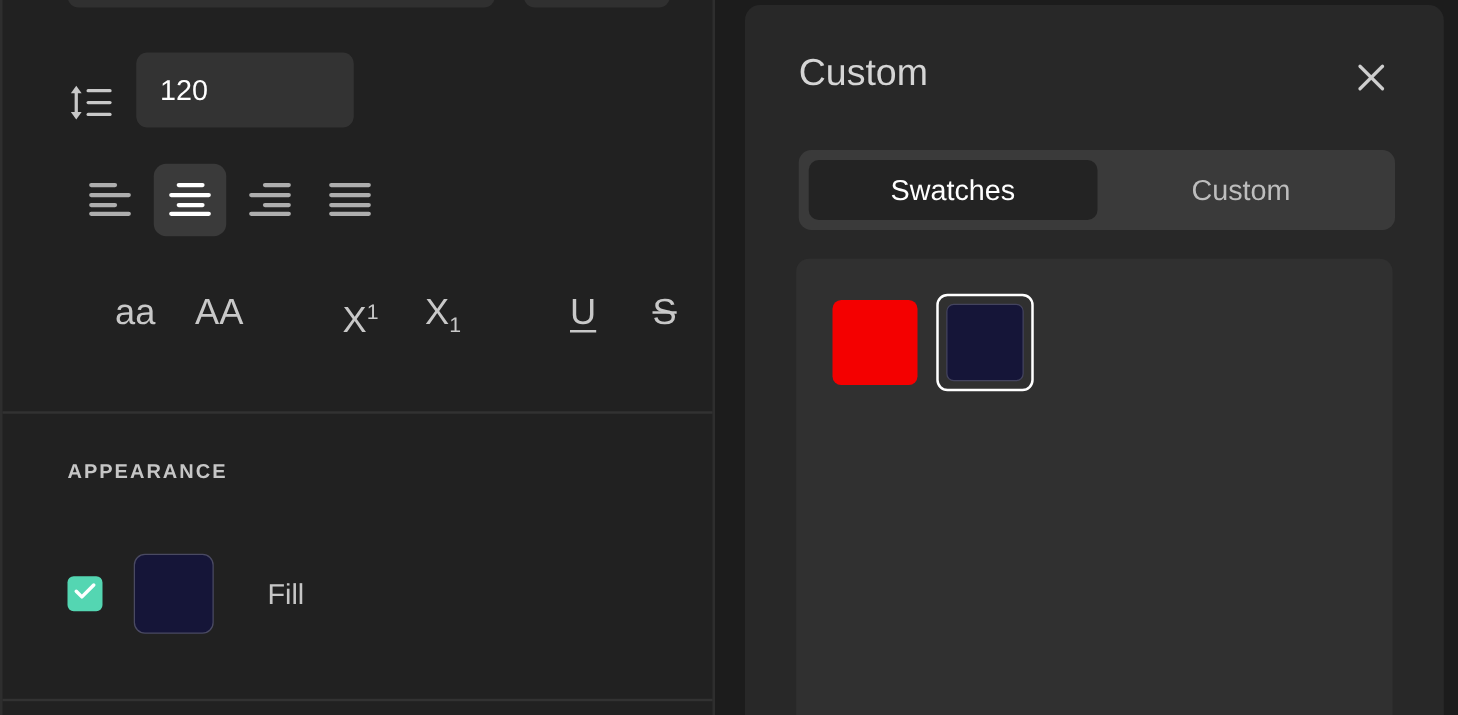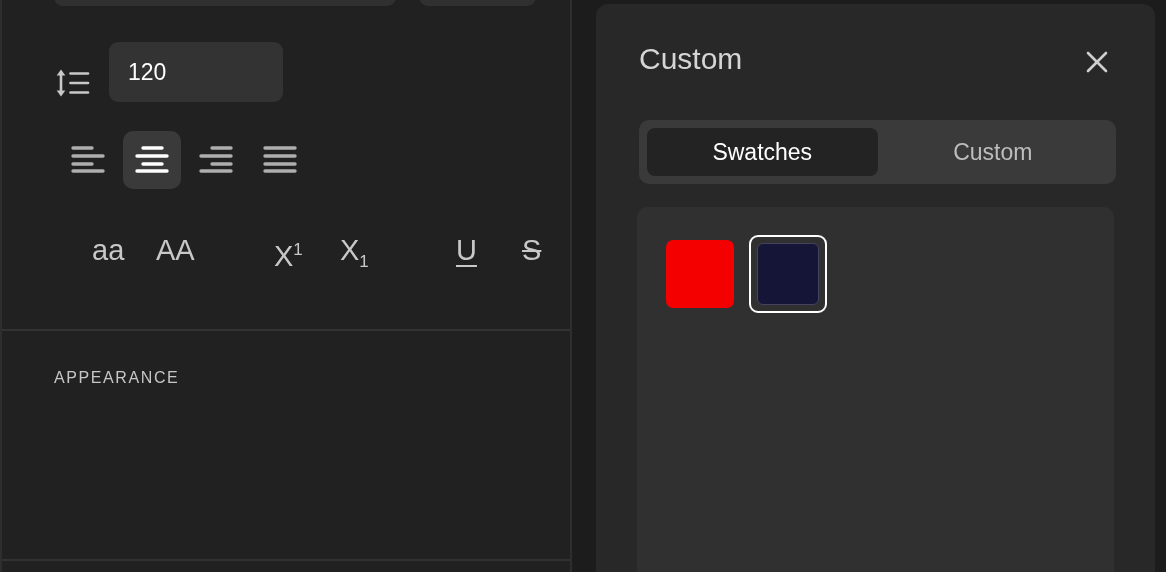--- a/index.html
+++ b/index.html
@@ -131,21 +131,21 @@
     height: 228px;
     border-bottom: 2px solid #323232;
     box-sizing: border-box;
   }
   #appearance-title {
     position: absolute;
     left: 52px;
     top: 36px;
     color: #c6c6c6;
     font-size: 16px;
-    font-weight: normal;
+    font-weight: bold;
     letter-spacing: 1.6px;
   }
   #fill-row {
     position: absolute;
     left: 52px;
     top: 110px;
     display: flex;
     align-items: center;
   }
   #fill-checkbox {
@@ -367,20 +367,31 @@
 
       <button class="ts-btn ts-underline" style="left:364px;">U</button>
 
       <button class="ts-btn ts-strike" style="left:430px;">S</button>
     </div>
   </div>
 
   <div id="appearance-section">
     <div id="appearance-title">APPEARANCE</div>
 
+    <div id="fill-row">
+      <div id="fill-checkbox">
+        <span>
+          <svg width="18" height="14" viewBox="0 0 18 14">
+            <polyline points="2,7 6.5,11.5 16,2" fill="none" stroke="#ffffff" stroke-width="2.8" stroke-linecap="round" stroke-linejoin="round"></polyline>
+          </svg>
+        </span>
+      </div>
+      <div id="fill-swatch"></div>
+      <div id="fill-label">Fill</div>
+    </div>
   </div>
 </div>
 
 <div id="color-panel">
 
   <div id="color-title">Custom</div>
 
   <button id="color-close">
     <span>
       <svg width="30" height="30" viewBox="0 0 30 30">

